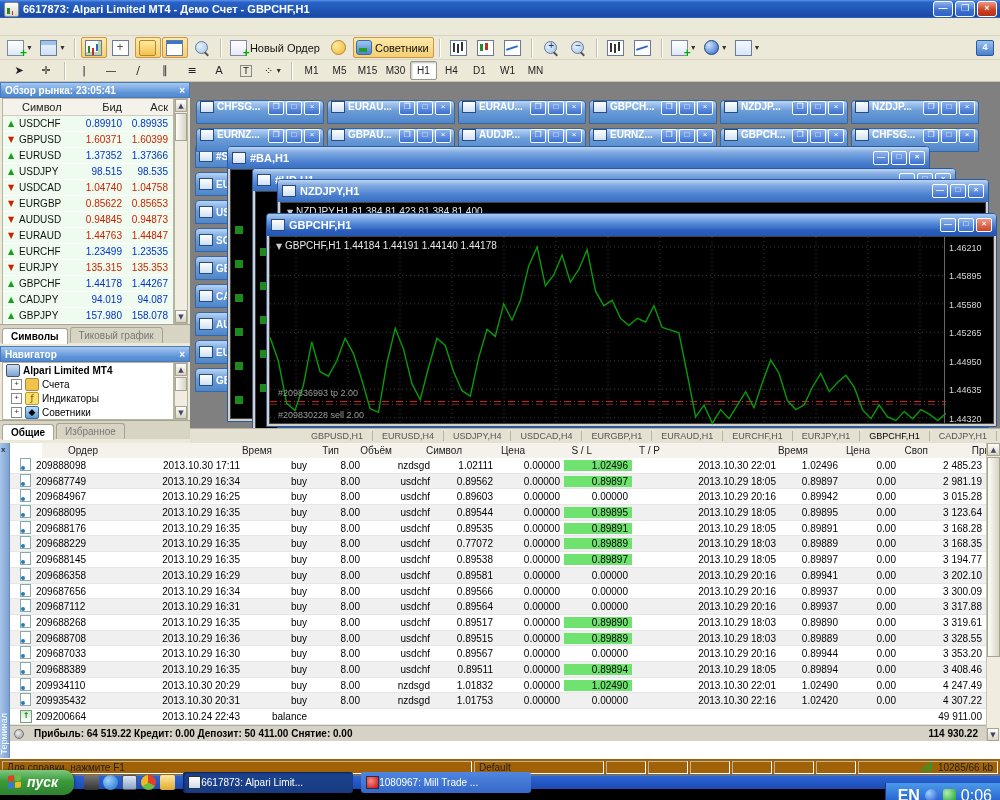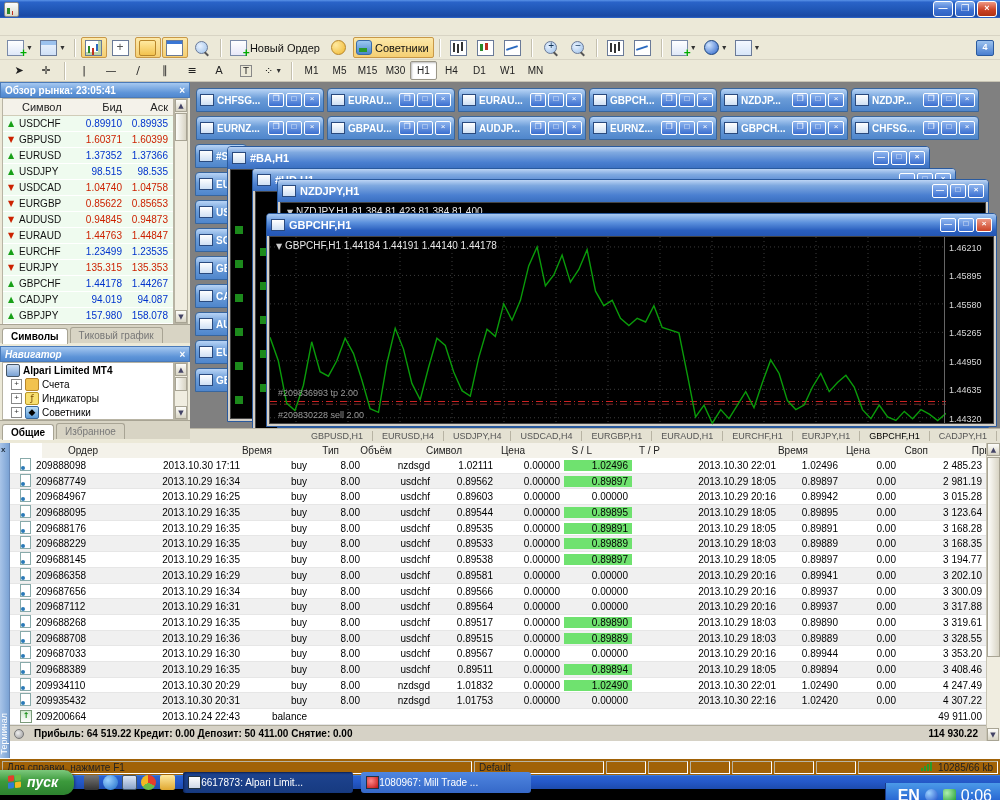--- a/index.html
+++ b/index.html
@@ -101,21 +101,21 @@
     box-sizing:border-box;overflow:hidden;}
   .tree-row{display:flex;align-items:center;height:14px;gap:3px;padding-left:3px;}
   .tree-plus{width:9px;height:9px;border:1px solid #888;background:#fff;font-size:8px;line-height:7px;text-align:center;color:#333;}
   .tree-ic{width:12px;height:11px;border-radius:2px;display:inline-block;text-align:center;font-size:9px;line-height:11px;}
   .tree-lbl{font-size:10px;white-space:nowrap;}
 
   
   .mdi{left:190px;top:82px;width:810px;height:346px;background:#808080;overflow:hidden;}
   .mini-win{position:absolute;width:128px;height:24px;border-radius:4px 4px 0 0;
     background:linear-gradient(180deg,#b8d4f6 0%,#6a9cd8 45%,#4f86cc);border:1px solid #38669e;
-    display:flex;align-items:center;box-sizing:border-box;padding:0 3px;gap:3px;}
+    display:flex;align-items:flex-start;box-sizing:border-box;padding:0 3px;gap:3px;margin-top:12px;}
   .mini-win .ttl{color:#fff;font-weight:bold;font-size:10px;white-space:nowrap;overflow:hidden;flex:1;}
   .mini-ic{width:12px;height:10px;background:linear-gradient(180deg,#fff,#cfe0f4);border:1px solid #2a4a7e;flex:none;}
   .mini-btns{display:flex;gap:2px;flex:none;}
   .mbtn{width:14px;height:12px;border:1px solid #fff;border-radius:2px;background:linear-gradient(180deg,#8db4ee,#3b6fd0);
     color:#fff;font-size:8px;line-height:10px;text-align:center;}
   .stack-win{position:absolute;width:52px;height:24px;border-radius:4px 4px 0 0;
     background:linear-gradient(180deg,#b8d4f6 0%,#6a9cd8 45%,#4f86cc);border:1px solid #38669e;
     display:flex;align-items:center;box-sizing:border-box;padding:0 3px;gap:3px;}
   .stack-win .ttl{color:#fff;font-weight:bold;font-size:10px;white-space:nowrap;overflow:hidden;}
   .win{position:absolute;border:1px solid #2a5a9e;border-radius:4px 4px 0 0;background:#d4d0c8;box-sizing:border-box;}
@@ -195,20 +195,21 @@
   .task-ic{width:11px;height:11px;flex:none;}
   .tray{margin-left:auto;height:25px;display:flex;align-items:center;gap:5px;padding:0 8px 8px 12px;
     background:linear-gradient(180deg,#4b9ae8 0%,#2a6ad4 50%,#2458c0 100%);border-left:1px solid #1a3a88;color:#fff;font-size:16px;margin-top:35px;}
   .tray-ic{width:13px;height:13px;border-radius:50%;}
 </style>
 </head>
 <body>
 
 <div class="abs titlebar">
   <span class="app-icon"></span>
+  <span>6617873: Alpari Limited MT4 - Демо Счет - GBPCHF,H1</span>
   <span class="cap-btns">
     <span class="cap-btn">—</span>
     <span class="cap-btn">❒</span>
     <span class="cap-btn close">×</span>
   </span>
 </div>
 
 <div class="abs menubar" id="menubar">
     <span class="menu-item">Файл</span>
     <span class="menu-item">Вид</span>
@@ -445,21 +446,21 @@
   <div class="vscroll" style="height:226px;">
     <div class="sb-btn">▲</div>
       <div class="sb-thumb"></div>
     <div class="sb-btn" style="position:absolute;bottom:0;width:12px;">▼</div>
   </div>
   <div class="panel-tabs" style="top:242px;" id="mw-tabs">
       <span class="ptab active">Символы</span>
       <span class="ptab">Тиковый график</span>
     </div>
 
-  <div class="panel-head" style="margin-top:248px;position:absolute;top:16px;width:190px;box-sizing:border-box;font-style:italic;">
+  <div class="panel-head" style="margin-top:248px;position:absolute;top:16px;width:190px;box-sizing:border-box;">
     <span>Навигатор</span>
     <span class="x">×</span>
   </div>
   <div class="nav-tree" style="top:280px;" id="nav-tree">
       <div class="tree-row">
         <span class="tree-ic" style="background: linear-gradient(rgb(207, 224, 244), rgb(122, 162, 212)); border: 1px solid rgb(68, 85, 102);"></span>
         <span class="tree-lbl" style="font-weight: bold;">Alpari Limited MT4</span>
       </div>
       <div class="tree-row" style="padding-left: 8px;">
         <span class="tree-plus">+</span>
@@ -846,21 +847,21 @@
         <span class="c ">0.00</span>
         <span class="c ">3 168.28</span>
       </div>
       <div class="trow tgrid">
         <span class="c left"><span class="doc-ic"></span></span>
         <span class="c left">209688229</span>
         <span class="c ">2013.10.29 16:35</span>
         <span class="c ">buy</span>
         <span class="c ">8.00</span>
         <span class="c ">usdchf</span>
-        <span class="c ">0.89533</span>
+        <span class="c ">0.77072</span>
         <span class="c ">0.00000</span>
         <span class="c tp-green">0.89889</span>
         <span class="c ">2013.10.29 18:03</span>
         <span class="c ">0.89889</span>
         <span class="c ">0.00</span>
         <span class="c ">3 168.35</span>
       </div>
       <div class="trow tgrid">
         <span class="c left"><span class="doc-ic"></span></span>
         <span class="c left">209688145</span>

